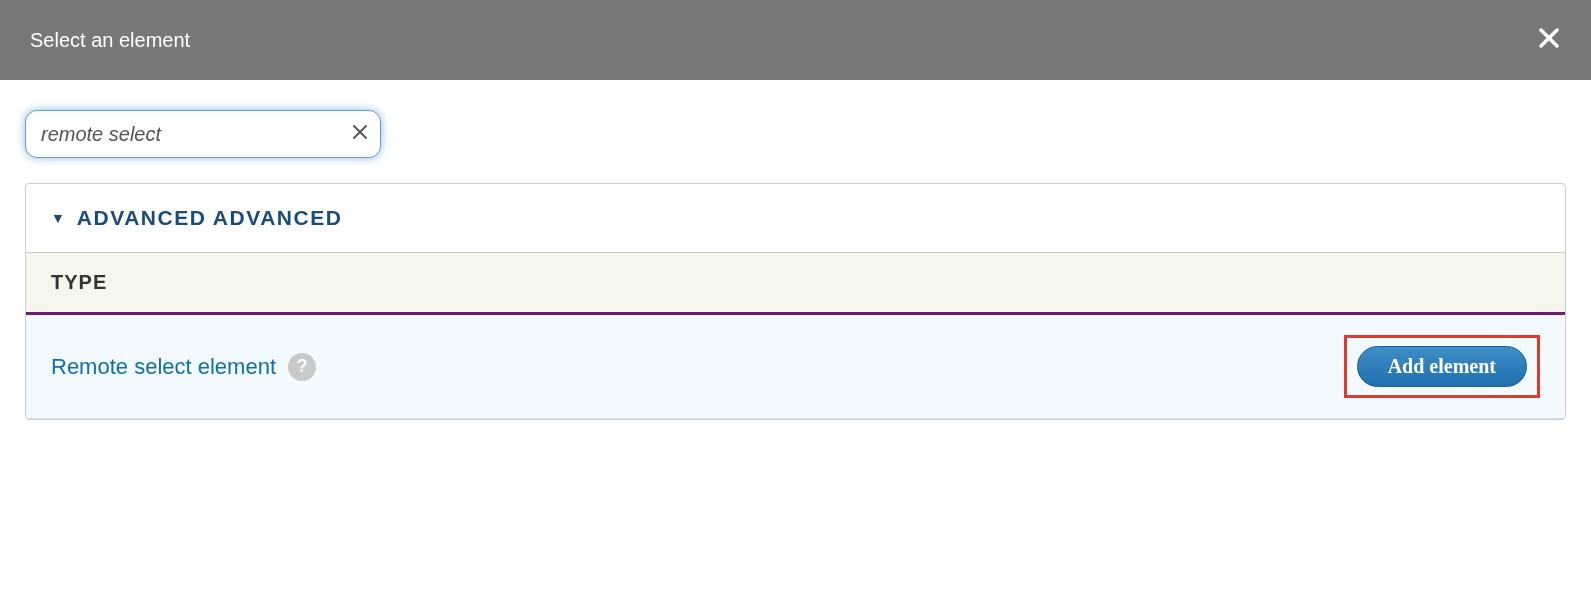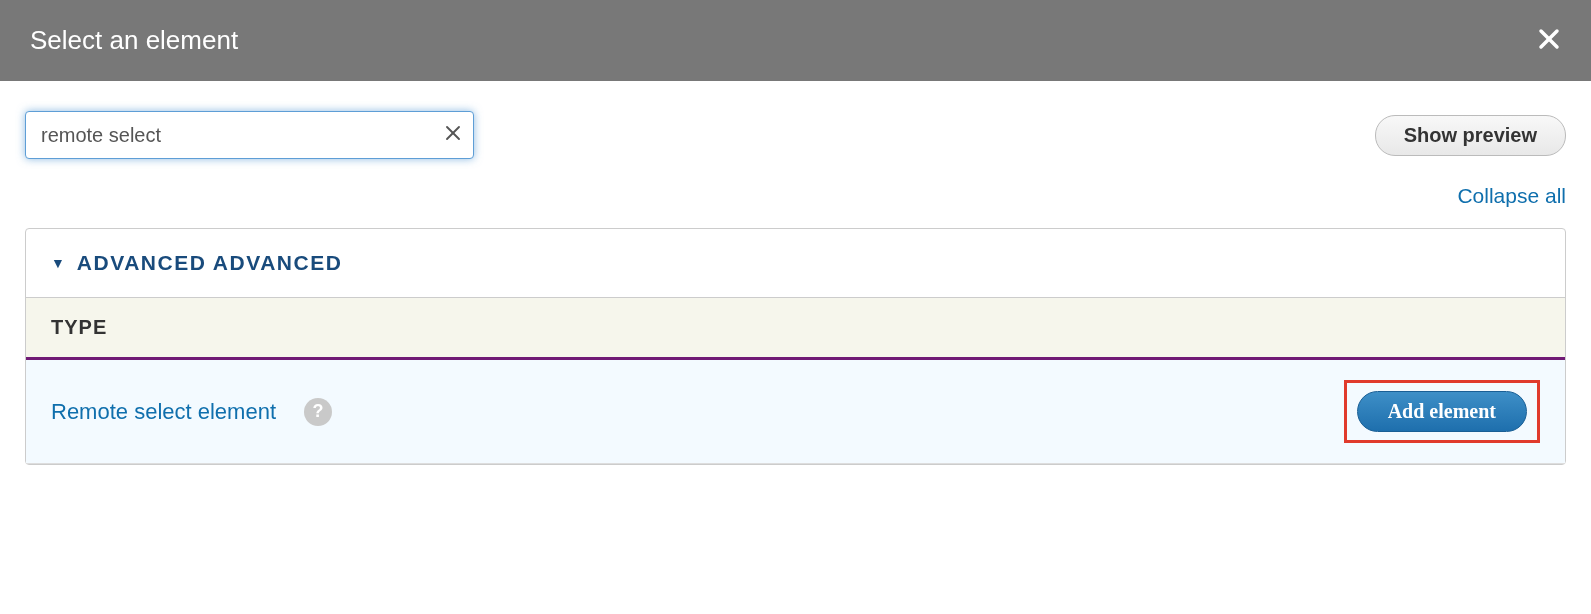--- a/index.html
+++ b/index.html
@@ -13,21 +13,21 @@
     }
     .modal-header {
       background: #787878;
       color: #ffffff;
       padding: 25px 30px;
       display: flex;
       justify-content: space-between;
       align-items: center;
     }
     .modal-title {
-      font-size: 26px;
+      font-size: 20px;
       font-weight: 500;
     }
     .close-btn {
       color: #ffffff;
       font-size: 30px;
       font-weight: bold;
       cursor: pointer;
       line-height: 1;
     }
     .modal-body {
@@ -37,29 +37,30 @@
       display: flex;
       justify-content: space-between;
       align-items: center;
       margin-bottom: 25px;
     }
     .search-wrapper {
       position: relative;
       display: inline-block;
     }
     .search-input {
-      width: 449px;
+      width: 356px;
       height: 48px;
       font-size: 20px;
       padding: 8px 45px 8px 15px;
       border: 1px solid #5e9ed6;
-      border-radius: 4px;
+      border-radius: 12px;
       outline: none;
       box-shadow: 0 0 8px rgba(94, 158, 214, 0.7);
       color: #555555;
+      font-style: italic;
     }
     .clear-search {
       position: absolute;
       right: 12px;
       top: 50%;
       transform: translateY(-50%);
       font-size: 22px;
       color: #555555;
       cursor: pointer;
       font-weight: normal;
@@ -119,21 +120,21 @@
       display: flex;
       justify-content: space-between;
       align-items: center;
       padding: 20px 25px;
       background: #f3faff;
       border-bottom: 1px solid #dddddd;
     }
     .element-name-wrap {
       display: flex;
       align-items: center;
-      gap: 28px;
+      gap: 12px;
     }
     .element-link {
       color: #0f6fad;
       font-size: 22px;
       cursor: pointer;
     }
     .help-icon {
       width: 28px;
       height: 28px;
       border-radius: 50%;
@@ -180,24 +181,22 @@
   <div class="top-row">
     <div class="search-wrapper">
       <input class="search-input" type="text" value="remote select" style="">
       <span class="clear-search">
         <svg width="18" height="18" viewBox="0 0 24 24" fill="none" stroke="currentColor" stroke-width="2.5" stroke-linecap="round">
           <line x1="4" y1="4" x2="20" y2="20"></line>
           <line x1="20" y1="4" x2="4" y2="20"></line>
         </svg>
       </span>
     </div>
-    <button class="show-preview-btn">Show preview</button>
   </div>
 
-  <a class="collapse-link">Collapse all</a>
 
   <div class="elements-panel">
     <div class="panel-section-header">
       <span class="disclosure-triangle">▼</span>
       <span class="section-title">ADVANCED ADVANCED</span>
     </div>
     <div class="type-header-row">
       <span class="type-header-label">TYPE</span>
     </div>
     <div class="element-row">

